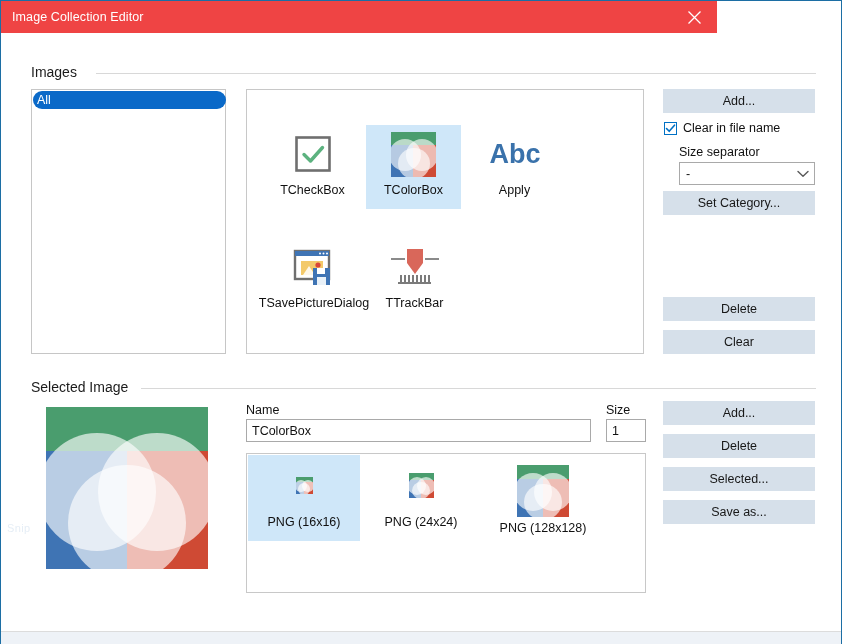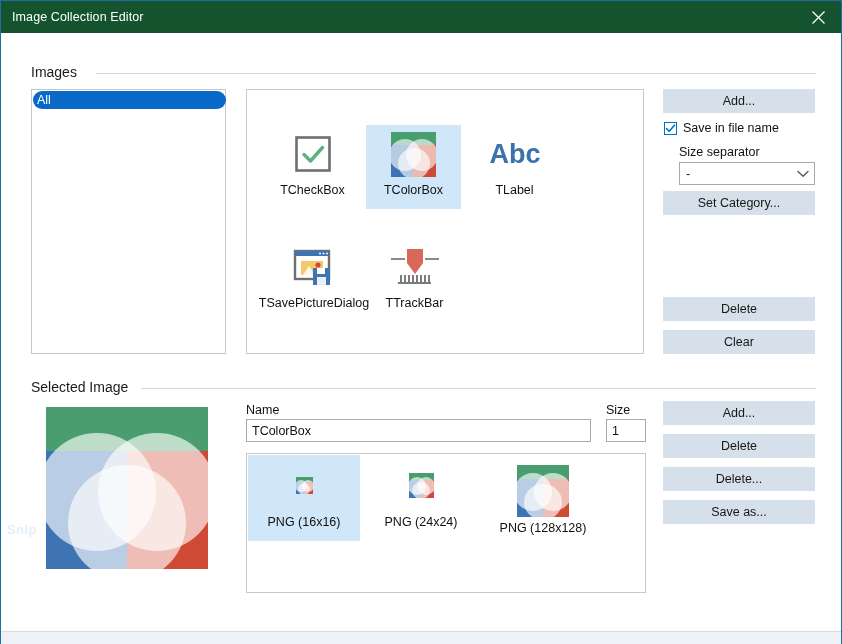--- a/index.html
+++ b/index.html
@@ -14,22 +14,22 @@
   }
   #app {
     position: relative;
     width: 842px; height: 644px;
     background: #ffffff;
     border: 1px solid #1c6ea4;
   }
 
   
   .titlebar {
-    position:absolute; left:0; top:0; width:840px; height:32px;
-    background:#14532d;
+    position:absolute; left:0; top:0; width:716px; height:32px;
+    background:#ef4444;
     display:flex; align-items:center;
   }
   .title-text {
     color:#ffffff; font-size:12.5px; margin-left:11px; letter-spacing:.1px;
     white-space:nowrap;
   }
   .title-spacer { flex:1; }
   .close-btn {
     width:46px; height:32px; display:flex; align-items:center; justify-content:center;
     color:#ffffff;
@@ -115,23 +115,22 @@
   }
 
   
   .footer {
     position:absolute; left:0; top:590px; width:840px; height:52px;
     background:#eef2f7; border-top:1px solid #dcdcdc;
   }
 
   
   .ghost {
-    position:absolute; font-size:13px; color:#e6eef6; letter-spacing:.4px;
+    position:absolute; font-size:11px; color:#e6eef6; letter-spacing:.4px;
     user-select:none;
-    font-weight:bold;
   }
 
   
   .cw { position:relative; overflow:hidden; }
   .cw .q { position:absolute; }
   .cw .c { position:absolute; border-radius:50%; }
 </style>
 </head>
 <body>
 
@@ -183,21 +182,21 @@
         </div>
         <div class="caption">TColorBox</div>
       </div>
 
       <div class="icon-cell" style="left:220px; top:35px; width:95px; height:84px;">
         <div class="glyph" style="height:58px;">
           <svg width="64" height="40" viewBox="0 0 64 40">
             <text x="32" y="29" text-anchor="middle" font-family="Liberation Sans, sans-serif" font-size="27" font-weight="bold" fill="#3a72ab">Abc</text>
           </svg>
         </div>
-        <div class="caption">TLabel</div>
+        <div class="caption">Apply</div>
       </div>
 
       <div class="icon-cell" style="left:8px; top:148px; width:118px; height:84px;">
         <div class="glyph" style="height:58px;">
           <svg width="46" height="44" viewBox="0 0 46 44">
             <rect x="4" y="6" width="34" height="28" fill="#ffffff" stroke="#6f6f6f" stroke-width="2.4"></rect>
             <rect x="4" y="6" width="34" height="5" fill="#3f74b4"></rect>
             <circle cx="29" cy="8.5" r="1" fill="#ffffff"></circle>
             <circle cx="32.5" cy="8.5" r="1" fill="#ffffff"></circle>
             <circle cx="36" cy="8.5" r="1" fill="#ffffff"></circle>
@@ -236,21 +235,21 @@
     </div>
 
     <div class="btn" style="left:662px; top:48px; width:152px; height:24px;">Add...</div>
 
     <div class="cbrow" style="left:663px; top:80px;">
       <span class="cbbox">
         <svg width="11" height="11" viewBox="0 0 11 11">
           <path d="M1.5 5.5 L4.2 8.3 L9.5 2.2" fill="none" stroke="#0071c5" stroke-width="1.6" stroke-linecap="round" stroke-linejoin="round"></path>
         </svg>
       </span>
-      <span class="cblabel">Save in file name</span>
+      <span class="cblabel">Clear in file name</span>
     </div>
 
     <div class="lbl" style="left:678px; top:104px;">Size separator</div>
 
     <div class="combo" style="left:678px; top:121px; width:136px; height:23px;">
       <span class="cval">-</span>
       <span class="arrow">
         <svg width="12" height="8" viewBox="0 0 12 8">
           <path d="M1 1.5 L6 6.3 L11 1.5" fill="none" stroke="#5a5a5a" stroke-width="1.4" stroke-linecap="round" stroke-linejoin="round"></path>
         </svg>
@@ -325,21 +324,21 @@
             <div class="c" style="left:17px; top:8px;  width:38px; height:38px; background:rgba(255,255,255,0.64);"></div>
             <div class="c" style="left:7px;  top:19px; width:38px; height:36px; background:rgba(255,255,255,0.64);"></div>
           </div>
         </div>
         <div class="caption">PNG (128x128)</div>
       </div>
     </div>
 
     <div class="btn" style="left:662px; top:360px; width:152px; height:24px;">Add...</div>
     <div class="btn" style="left:662px; top:393px; width:152px; height:24px;">Delete</div>
-    <div class="btn" style="left:662px; top:426px; width:152px; height:24px;">Delete...</div>
+    <div class="btn" style="left:662px; top:426px; width:152px; height:24px;">Selected...</div>
     <div class="btn" style="left:662px; top:459px; width:152px; height:24px;">Save as...</div>
 
     <div class="footer">
       <div class="btn footer-btn" style="left:477px; top:14px; width:83px; height:25px;">Ok</div>
       <div class="btn footer-btn" style="left:563px; top:14px; width:83px; height:25px;">Apply</div>
       <div class="btn footer-btn" style="left:649px; top:14px; width:83px; height:25px;">Cancel</div>
       <div class="btn footer-btn" style="left:735px; top:14px; width:83px; height:25px;">Help</div>
     </div>
 
   </div>

